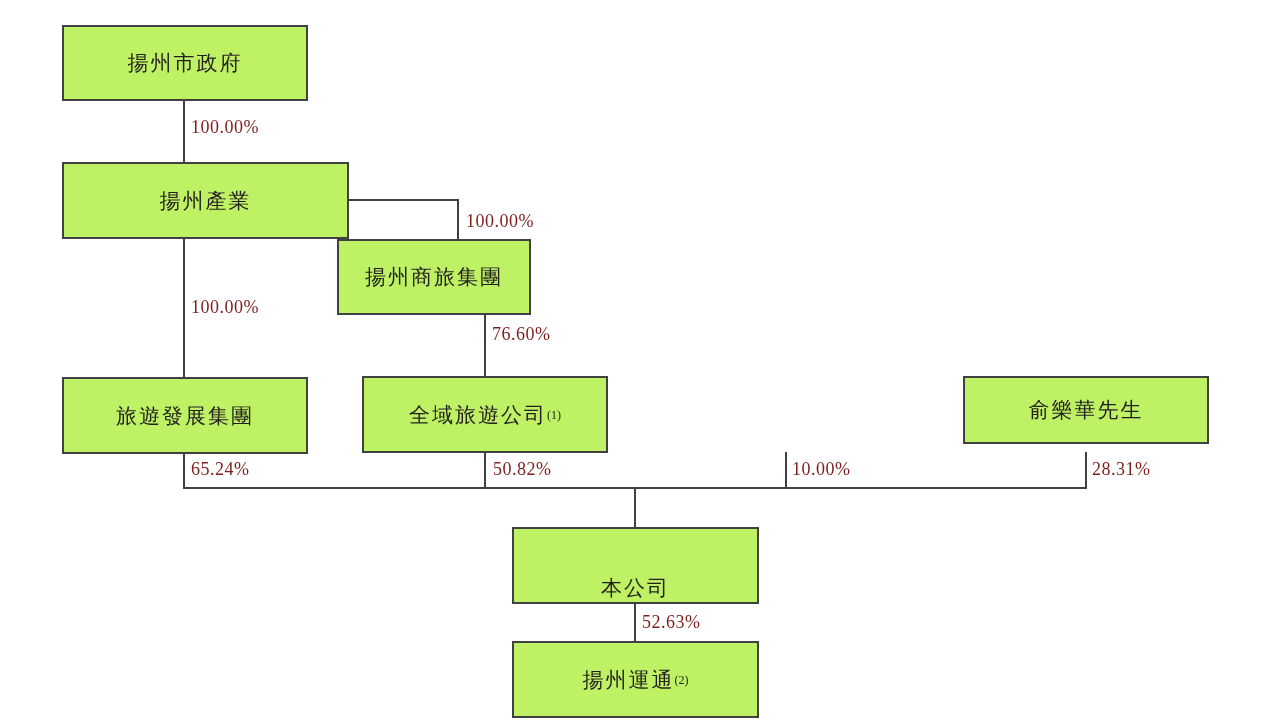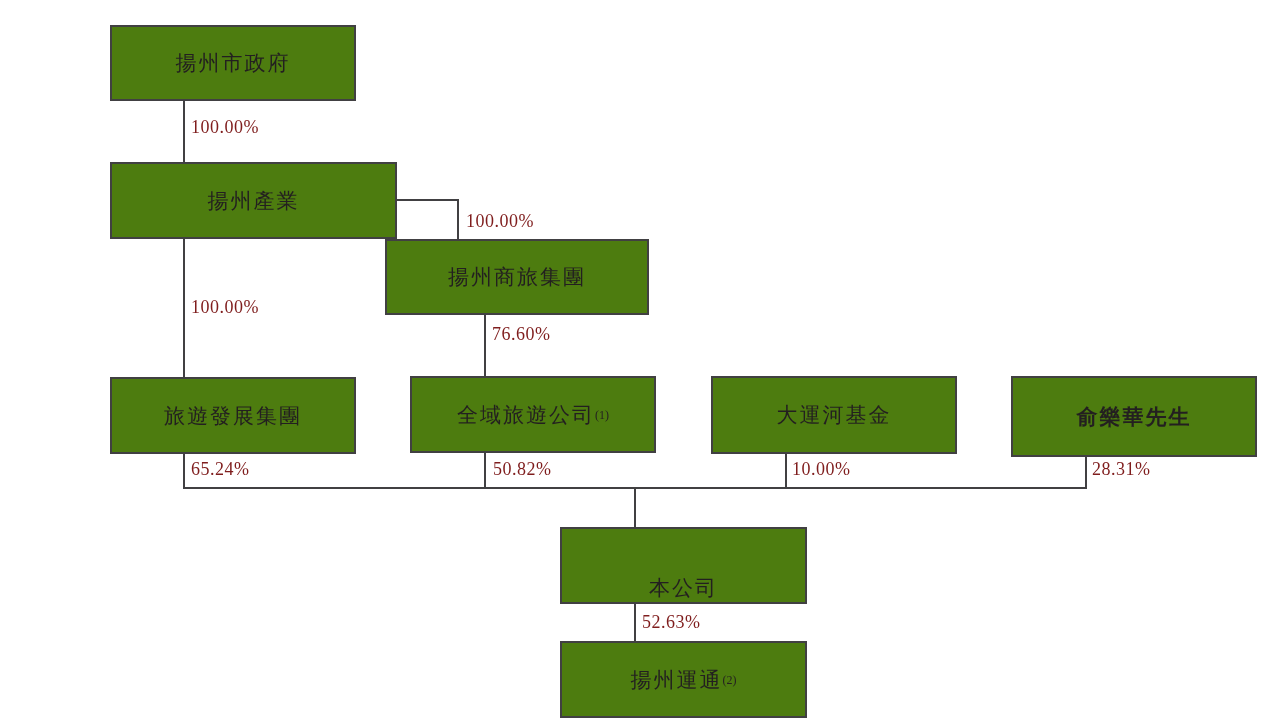--- a/index.html
+++ b/index.html
@@ -13,28 +13,27 @@
     height: 721px;
     background: #ffffff;
     font-family: "Liberation Serif", "DejaVu Serif", serif;
     color: #231f20;
     overflow: hidden;
   }
   .node {
     position: absolute;
     box-sizing: border-box;
     border: 2px solid #414042;
-    background: #4d7c0f;
+    background: #bef264;
     display: flex;
     align-items: center;
     justify-content: center;
     font-size: 21px;
     letter-spacing: 2px;
     white-space: nowrap;
-    margin-left: 48px;
   }
   .node sup {
     font-size: 12px;
     letter-spacing: 0;
     line-height: 0;
     vertical-align: 9px;
   }
   .vline, .hline {
     position: absolute;
     background: #414042;
@@ -80,41 +79,37 @@
   <div class="node" style="left:62px; top:25px; width:246px; height:76px;">
     <span>揚州市政府</span>
       <sup></sup>
   </div>
 
   <div class="node" style="left:62px; top:162px; width:287px; height:77px;">
     <span>揚州產業</span>
       <sup></sup>
   </div>
 
-  <div class="node" style="left:337px; top:239px; width:264px; height:76px;">
+  <div class="node" style="left:337px; top:239px; width:194px; height:76px;">
     <span>揚州商旅集團</span>
       <sup></sup>
   </div>
 
   <div class="node" style="left:62px; top:377px; width:246px; height:77px;">
     <span>旅遊發展集團</span>
       <sup></sup>
   </div>
 
   <div class="node" style="left:362px; top:376px; width:246px; height:77px;">
     <span>全域旅遊公司</span>
       <sup>(1)</sup>
   </div>
 
-  <div class="node" style="left:663px; top:376px; width:246px; height:78px;">
-    <span>大運河基金</span>
-      <sup></sup>
-  </div>
 
-  <div class="node" style="left:963px; top:376px; width:246px; height:81px;font-weight:bold;">
+  <div class="node" style="left:963px; top:376px; width:246px; height:68px;">
     <span>俞樂華先生</span>
       <sup></sup>
   </div>
 
   <div class="node" style="left:512px; top:527px; width:247px; height:77px;align-items:flex-end;">
     <span>本公司</span>
       <sup></sup>
   </div>
 
   <div class="node" style="left:512px; top:641px; width:247px; height:77px;align-items:center;">

